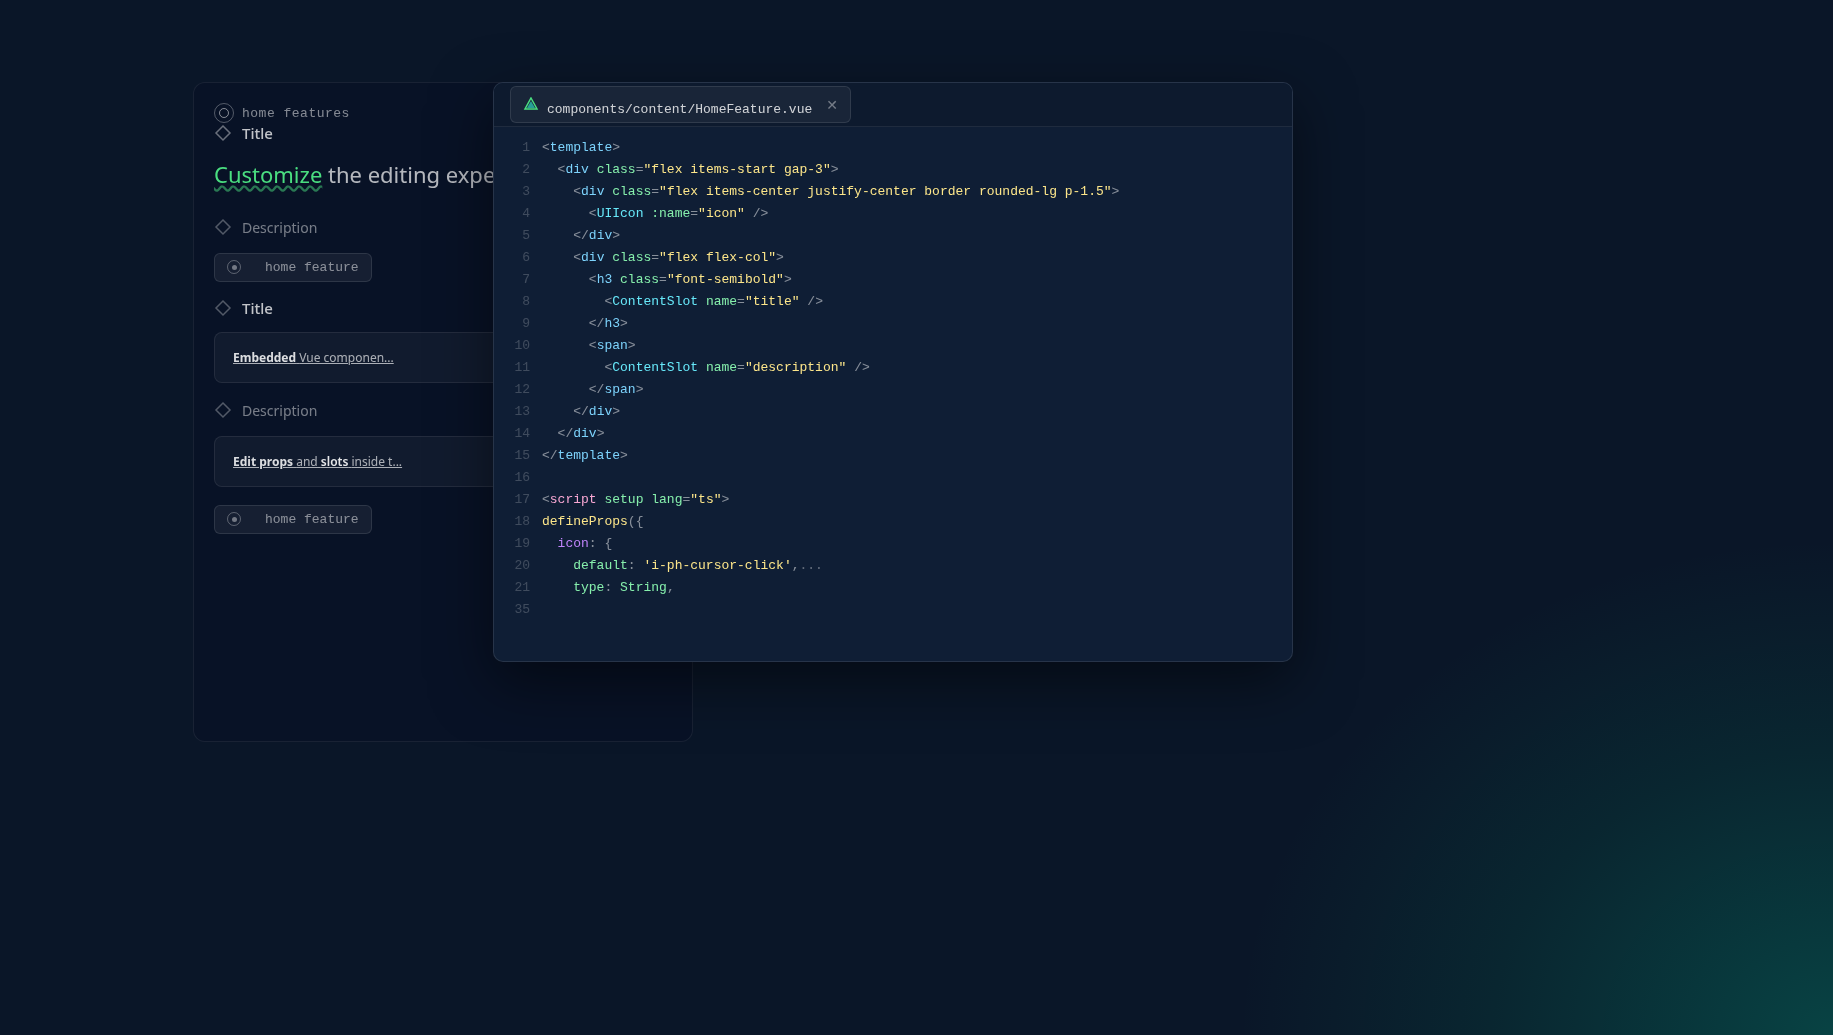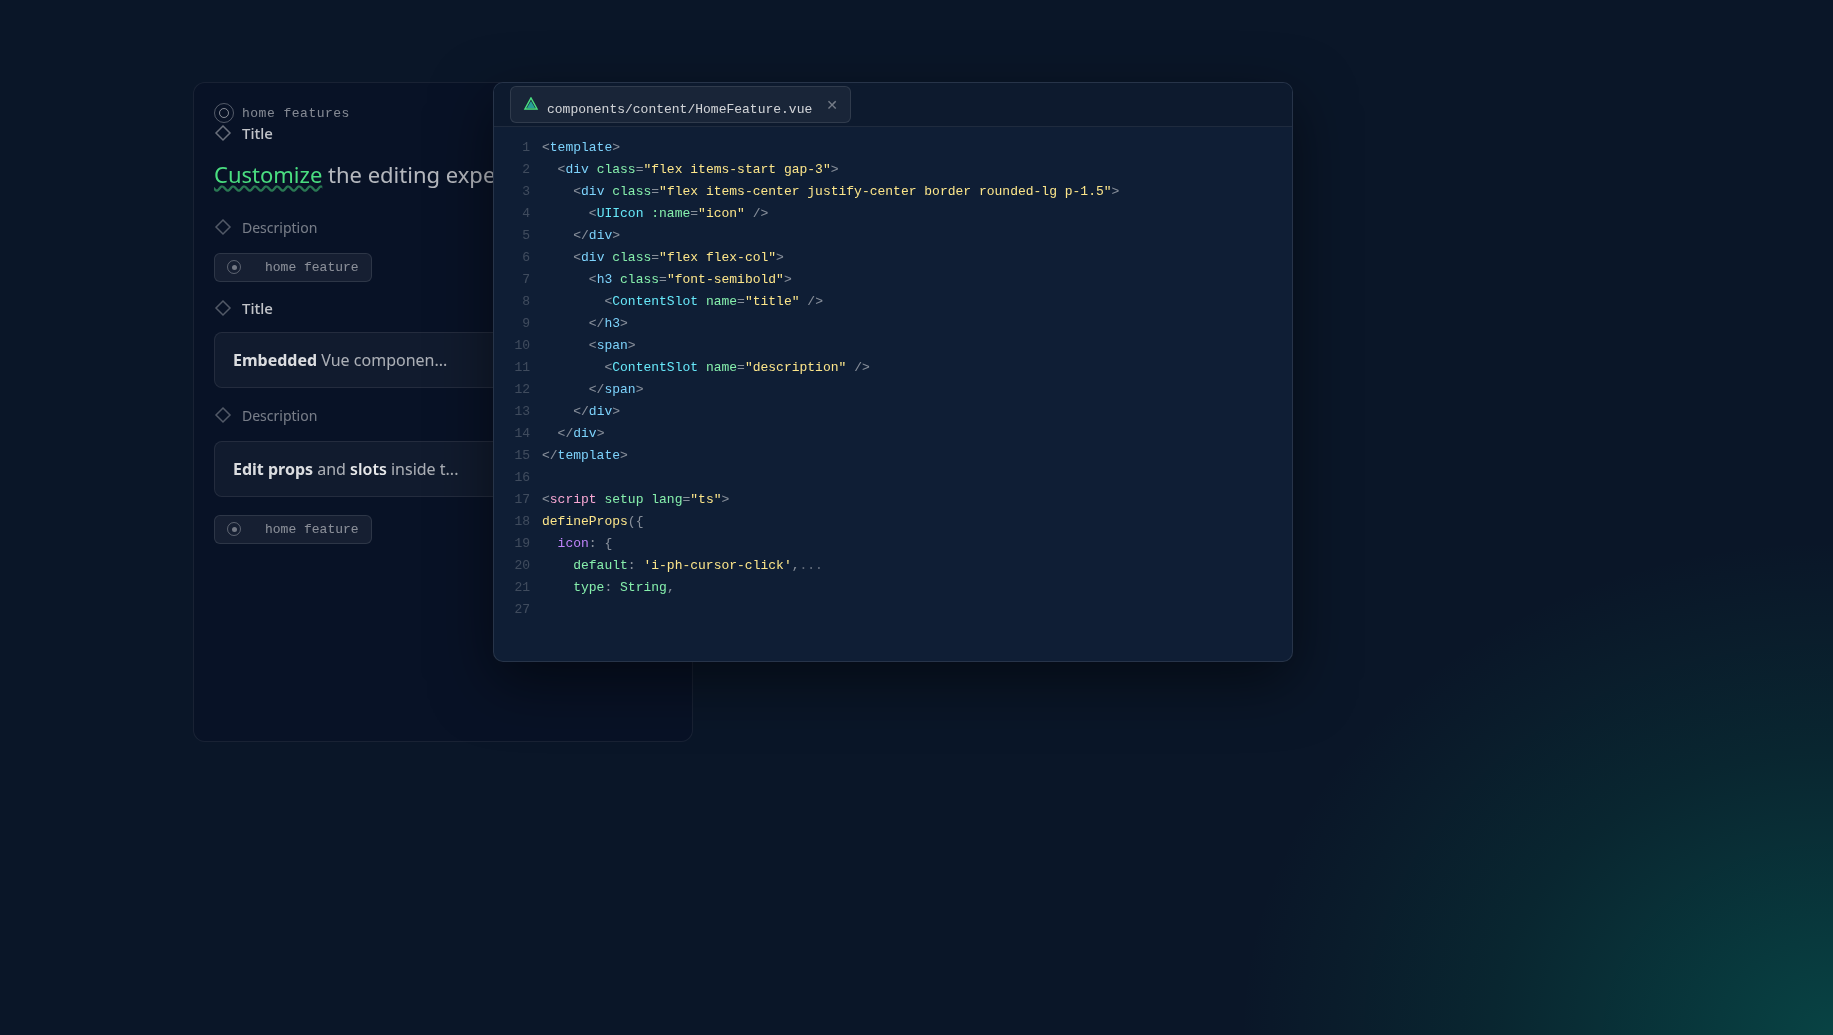--- a/index.html
+++ b/index.html
@@ -184,22 +184,23 @@
     
     .content-card {
       background: rgba(255,255,255,0.04);
       border: 1px solid rgba(255,255,255,0.08);
       border-radius: 8px;
       padding: 16px 18px;
       margin-bottom: 18px;
     }
 
     .content-card-text {
-      font-size: 16px;
+      font-size: 12px;
       color: rgba(255,255,255,0.65);
+      text-decoration: underline;
     }
 
     .content-card-text .bold-word {
       font-weight: 700;
       color: rgba(255,255,255,0.85);
     }
 
     .content-card-text .code-word {
       font-weight: 600;
       color: rgba(255,255,255,0.9);
@@ -435,21 +436,21 @@
         <span class="line-num">12</span>
         <span class="line-num">13</span>
         <span class="line-num">14</span>
         <span class="line-num">15</span>
         <span class="line-num">16</span>
         <span class="line-num">17</span>
         <span class="line-num">18</span>
         <span class="line-num">19</span>
         <span class="line-num">20</span>
         <span class="line-num">21</span>
-        <span class="line-num">27</span>
+        <span class="line-num">35</span>
       </div>
       <div class="code-content">
 
         <div class="code-line"><span class="tok-punct">&lt;</span><span class="tok-tag">template</span><span class="tok-punct">&gt;</span></div>
 
         <div class="code-line">  <span class="tok-punct">&lt;</span><span class="tok-tag">div</span> <span class="tok-attr">class</span><span class="tok-punct">=</span><span class="tok-string">"flex items-start gap-3"</span><span class="tok-punct">&gt;</span></div>
 
         <div class="code-line">    <span class="tok-punct">&lt;</span><span class="tok-tag">div</span> <span class="tok-attr">class</span><span class="tok-punct">=</span><span class="tok-string">"flex items-center justify-center border rounded-lg p-1.5"</span><span class="tok-punct">&gt;</span></div>
 
         <div class="code-line">      <span class="tok-punct">&lt;</span><span class="tok-component">UIIcon</span> <span class="tok-attr">:name</span><span class="tok-punct">=</span><span class="tok-string">"icon"</span> <span class="tok-punct">/&gt;</span></div>

